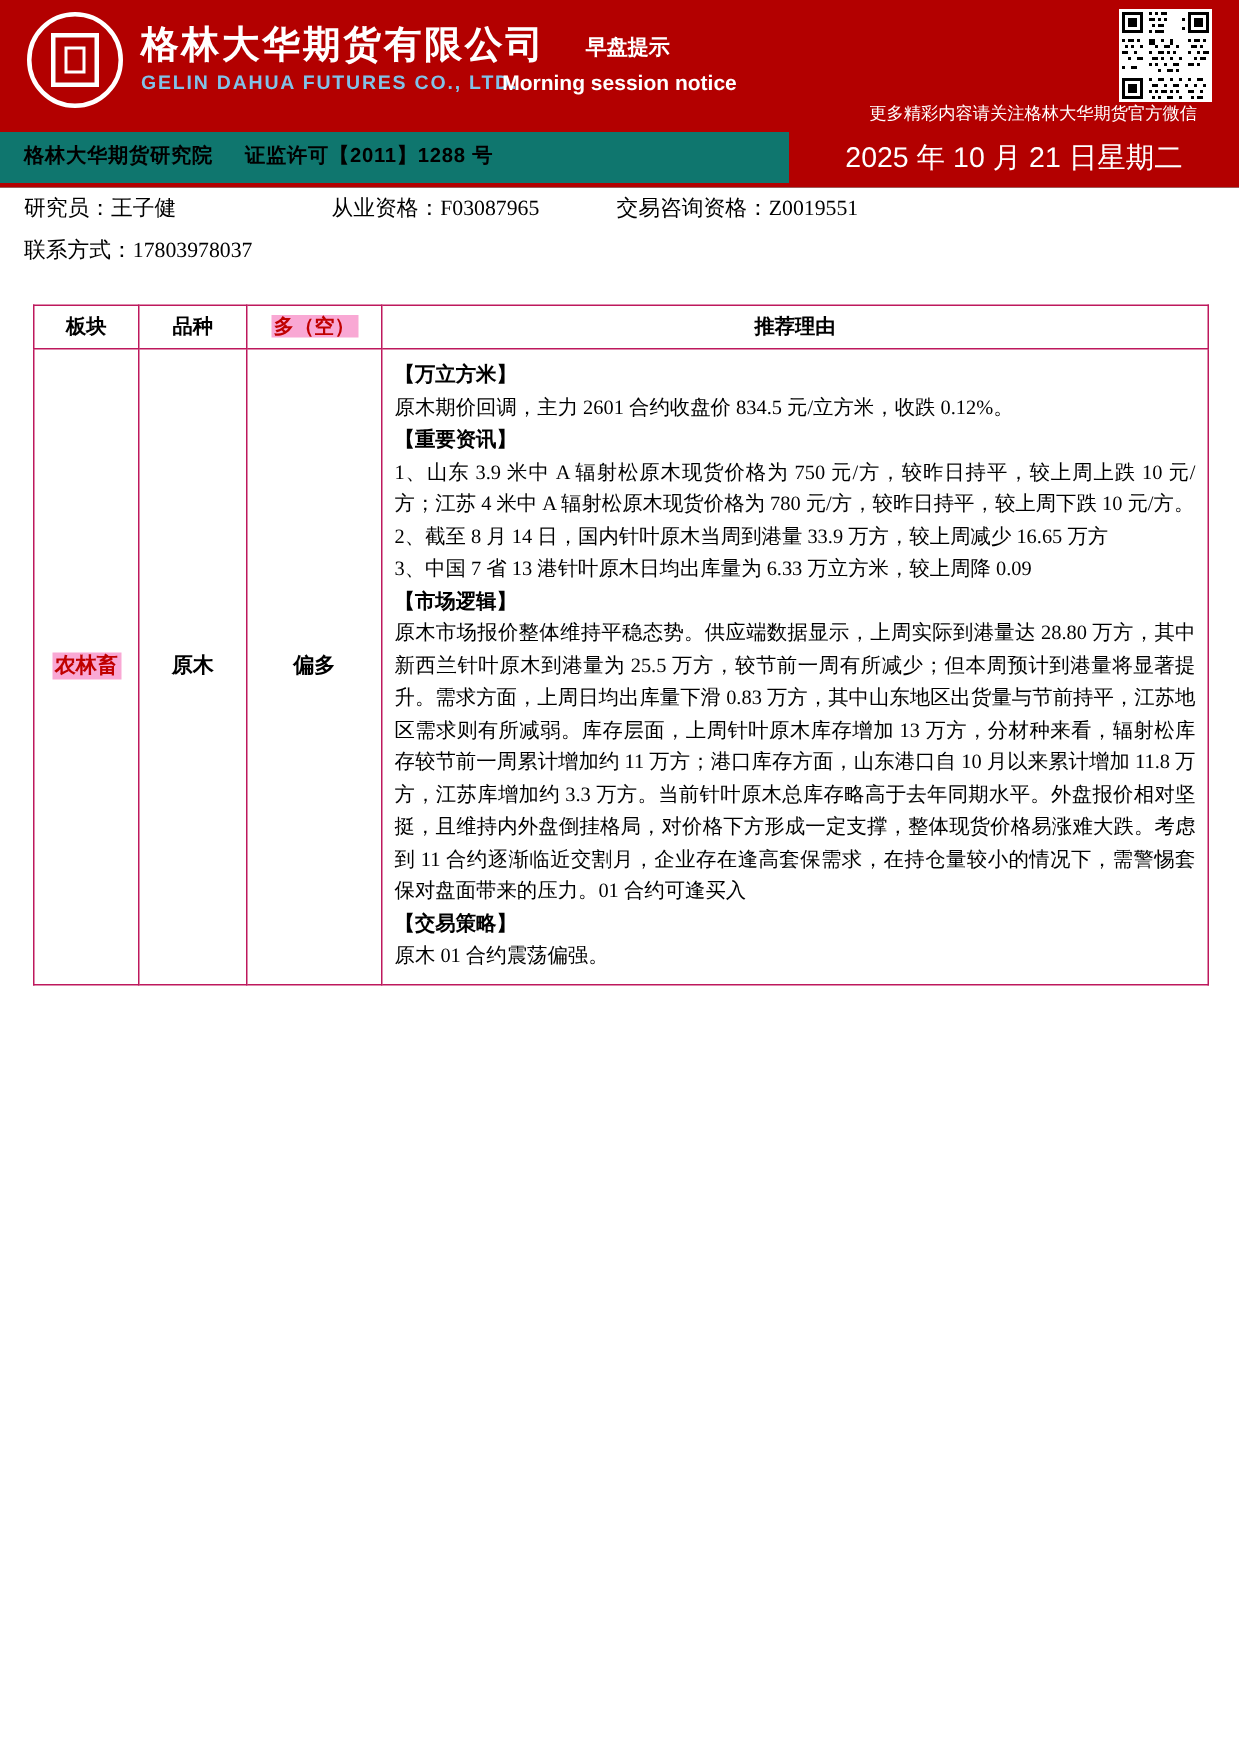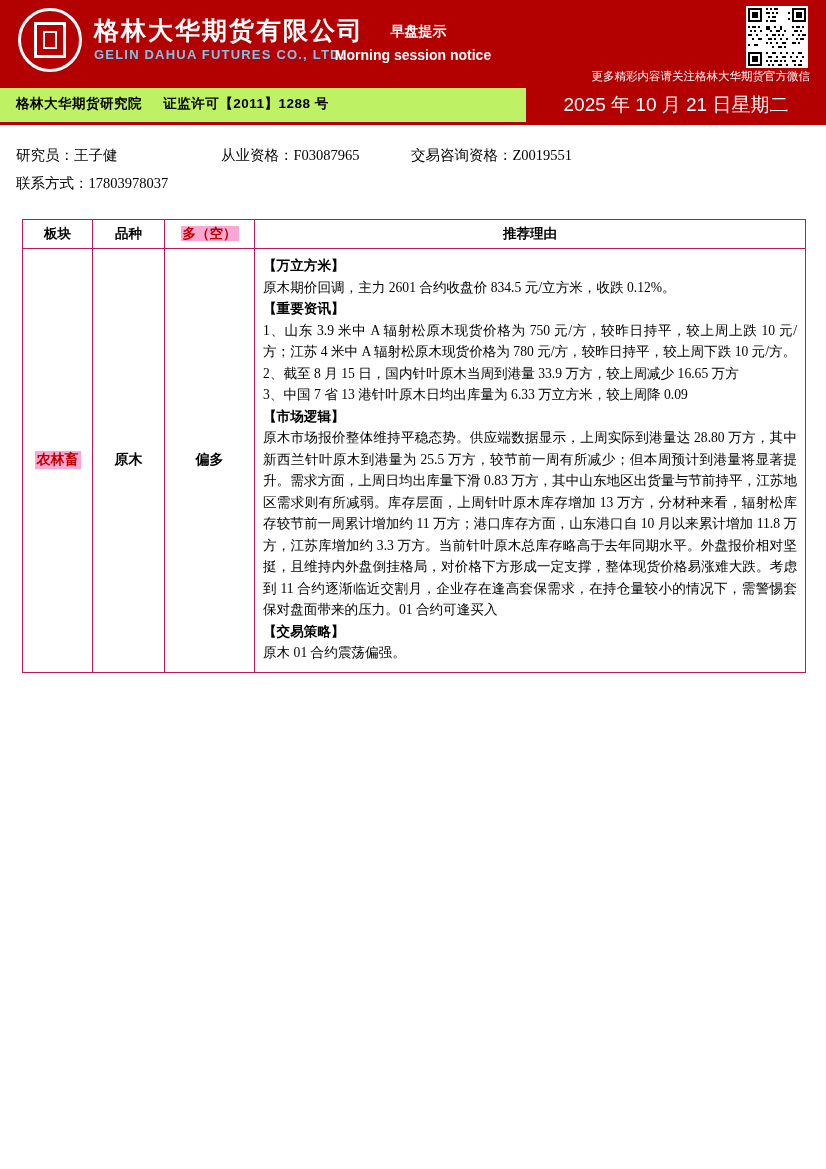--- a/index.html
+++ b/index.html
@@ -119,33 +119,33 @@
     top: 6px;
     width: 62px;
     height: 62px;
     background: #ffffff;
     padding: 2px;
     box-sizing: border-box;
   }
   .qr-box svg { display: block; }
   .header-note {
     position: absolute;
-    right: 16px;
+    right: 28px;
     bottom: 4px;
     font-family: "Liberation Sans", "DejaVu Sans", sans-serif;
     font-size: 11.5px;
     color: #ffffff;
     line-height: 16px;
   }
 
   
   .subbar {
     position: relative;
     height: 34px;
-    background: #bef264;
+    background: #0f766e;
     border-bottom: 3px solid #b30000;
   }
   .subbar-left {
     position: absolute;
     left: 16px;
     top: 7px;
     font-family: "Liberation Sans", "DejaVu Sans", sans-serif;
     font-size: 13.5px;
     font-weight: bold;
     color: #000000;
@@ -164,21 +164,21 @@
     font-weight: normal;
     display: flex;
     align-items: center;
     justify-content: center;
     box-sizing: border-box;
     margin-left: 20px;
   }
 
   
   .meta {
-    padding: 16px 0 0 16px;
+    padding: 0 0 0 16px;
     font-size: 14.5px;
     line-height: 28px;
     color: #000000;
   }
   .meta-row {
     display: flex;
     align-items: baseline;
   }
   .meta-cell-1 { width: 205px; }
   .meta-cell-2 { width: 190px; }
@@ -409,21 +409,21 @@
             <span class="hl">农林畜</span>
           </td>
           <td class="cell-variety">原木</td>
           <td class="cell-position">偏多</td>
           <td class="cell-body">
             <div class="sec-head">【万立方米】</div>
             <p class="para">原木期价回调，主力 2601 合约收盘价 834.5 元/立方米，收跌 0.12%。</p>
 
             <div class="sec-head">【重要资讯】</div>
             <p class="para">1、山东 3.9 米中 A 辐射松原木现货价格为 750 元/方，较昨日持平，较上周上跌 10 元/方；江苏 4 米中 A 辐射松原木现货价格为 780 元/方，较昨日持平，较上周下跌 10 元/方。</p>
-            <p class="para">2、截至 8 月 15 日，国内针叶原木当周到港量 33.9 万方，较上周减少 16.65 万方</p>
+            <p class="para">2、截至 8 月 14 日，国内针叶原木当周到港量 33.9 万方，较上周减少 16.65 万方</p>
             <p class="para">3、中国 7 省 13 港针叶原木日均出库量为 6.33 万立方米，较上周降 0.09</p>
 
             <div class="sec-head">【市场逻辑】</div>
             <p class="para">原木市场报价整体维持平稳态势。供应端数据显示，上周实际到港量达 28.80 万方，其中新西兰针叶原木到港量为 25.5 万方，较节前一周有所减少；但本周预计到港量将显著提升。需求方面，上周日均出库量下滑 0.83 万方，其中山东地区出货量与节前持平，江苏地区需求则有所减弱。库存层面，上周针叶原木库存增加 13 万方，分材种来看，辐射松库存较节前一周累计增加约 11 万方；港口库存方面，山东港口自 10 月以来累计增加 11.8 万方，江苏库增加约 3.3 万方。当前针叶原木总库存略高于去年同期水平。外盘报价相对坚挺，且维持内外盘倒挂格局，对价格下方形成一定支撑，整体现货价格易涨难大跌。考虑到 11 合约逐渐临近交割月，企业存在逢高套保需求，在持仓量较小的情况下，需警惕套保对盘面带来的压力。01 合约可逢买入</p>
 
             <div class="sec-head">【交易策略】</div>
             <p class="para">原木 01 合约震荡偏强。</p>
           </td>
         </tr>
       </tbody>

